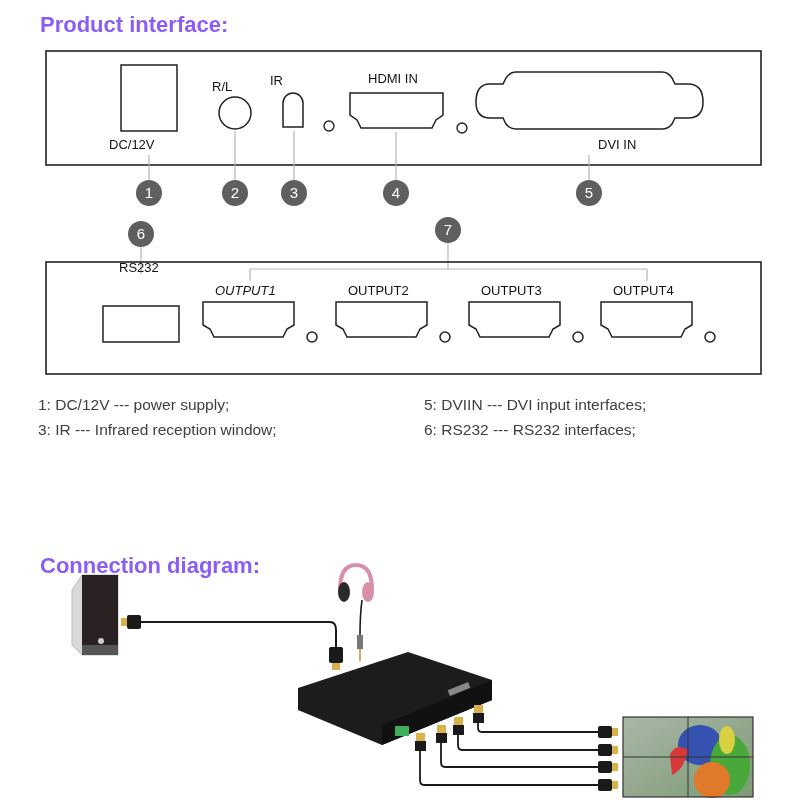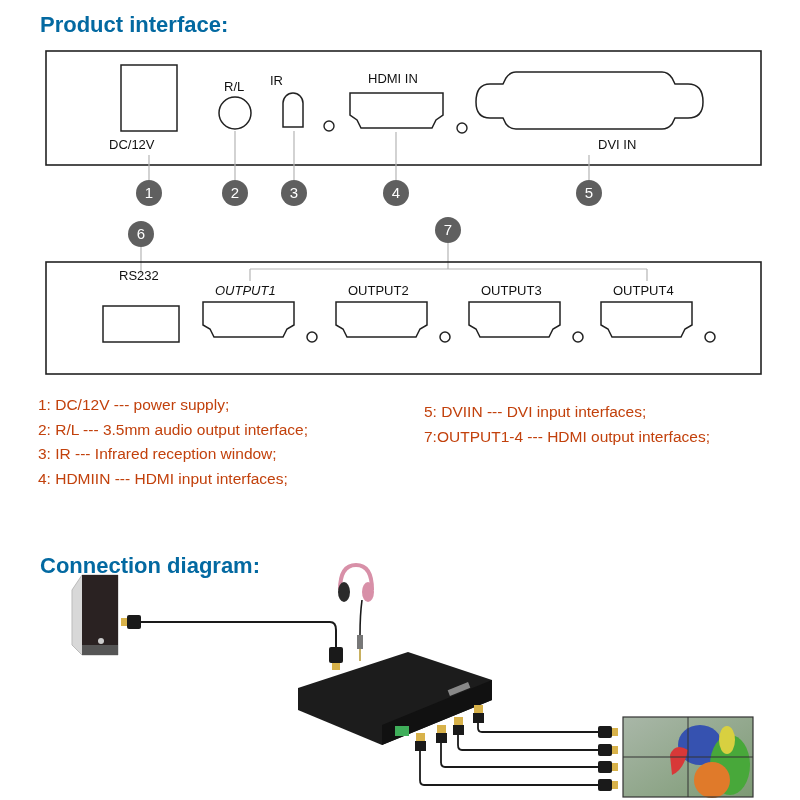--- a/index.html
+++ b/index.html
@@ -1,20 +1,20 @@
 <!DOCTYPE html>
 <html><head>
 <meta charset="utf-8">
 <style>
   html,body{margin:0;padding:0;background:#fff;}
   body{width:800px;height:800px;position:relative;overflow:hidden;font-family:"Liberation Sans",sans-serif;color:#111;}
   .abs{position:absolute;}
-  .heading{font-weight:bold;font-size:22px;color:#0369a1;}
+  .heading{font-weight:bold;font-size:22px;color:#8b5cf6;}
   .lbl{font-size:13px;color:#111;white-space:nowrap;}
-  .legend-line{font-size:15.5px;color:#c2410c;white-space:nowrap;}
+  .legend-line{font-size:15.5px;color:#404040;white-space:nowrap;}
   svg{position:absolute;left:0;top:0;}
   .badge-text{font-family:"Liberation Sans",sans-serif;font-size:15px;fill:#fff;}
 </style>
 </head>
 <body>
 
 <div class="abs heading" style="left:40px;top:12px;">Product interface:</div>
 <div class="abs heading" style="left:40px;top:553px;">Connection diagram:</div>
 
 <svg width="800" height="800">
@@ -146,33 +146,31 @@
     <ellipse cx="712" cy="780" rx="18" ry="18" fill="#e07a2a"></ellipse>
     <ellipse cx="727" cy="740" rx="8" ry="14" fill="#d8d040"></ellipse>
     <path d="M670 755 Q675 742 688 750 Q684 770 672 775 Z" fill="#d83838"></path>
     <rect x="623" y="717" width="130" height="80" fill="none" stroke="#333" stroke-width="1.2"></rect>
     <line x1="688" y1="717" x2="688" y2="797" stroke="#333" stroke-width="1"></line>
     <line x1="623" y1="757" x2="753" y2="757" stroke="#333" stroke-width="1"></line>
   </g>
 </svg>
 
 <div class="abs lbl" style="left:109px;top:137px;">DC/12V</div>
-<div class="abs lbl" style="left:224px;top:79px;">R/L</div>
+<div class="abs lbl" style="left:212px;top:79px;">R/L</div>
 <div class="abs lbl" style="left:270px;top:73px;">IR</div>
 <div class="abs lbl" style="left:368px;top:71px;">HDMI IN</div>
 <div class="abs lbl" style="left:598px;top:137px;">DVI IN</div>
 
-<div class="abs lbl" style="left:119px;top:268px;text-align:right;">RS232</div>
+<div class="abs lbl" style="left:119px;top:260px;text-align:right;">RS232</div>
 <div class="abs lbl" style="left:215px;top:283px;font-style:italic;">OUTPUT1</div>
 <div class="abs lbl" style="left:348px;top:283px;">OUTPUT2</div>
 <div class="abs lbl" style="left:481px;top:283px;">OUTPUT3</div>
 <div class="abs lbl" style="left:613px;top:283px;text-align:center;">OUTPUT4</div>
 
 <div class="abs" style="left:38px;top:393px;line-height:24.5px;">
   <div class="legend-line">1:  DC/12V --- power supply;</div>
-  <div class="legend-line">2:  R/L --- 3.5mm audio output interface;</div>
   <div class="legend-line">3:  IR --- Infrared reception window;</div>
-  <div class="legend-line">4:  HDMIIN --- HDMI input interfaces;</div>
 </div>
-<div class="abs" style="left:424px;top:393px;line-height:24.5px;margin-top:7px;">
+<div class="abs" style="left:424px;top:393px;line-height:24.5px;">
   <div class="legend-line">5:  DVIIN --- DVI input interfaces;</div>
-  <div class="legend-line">7:OUTPUT1-4 --- HDMI output interfaces;</div>
+  <div class="legend-line">6:  RS232 --- RS232 interfaces;</div>
 </div>
 
 </body></html>

